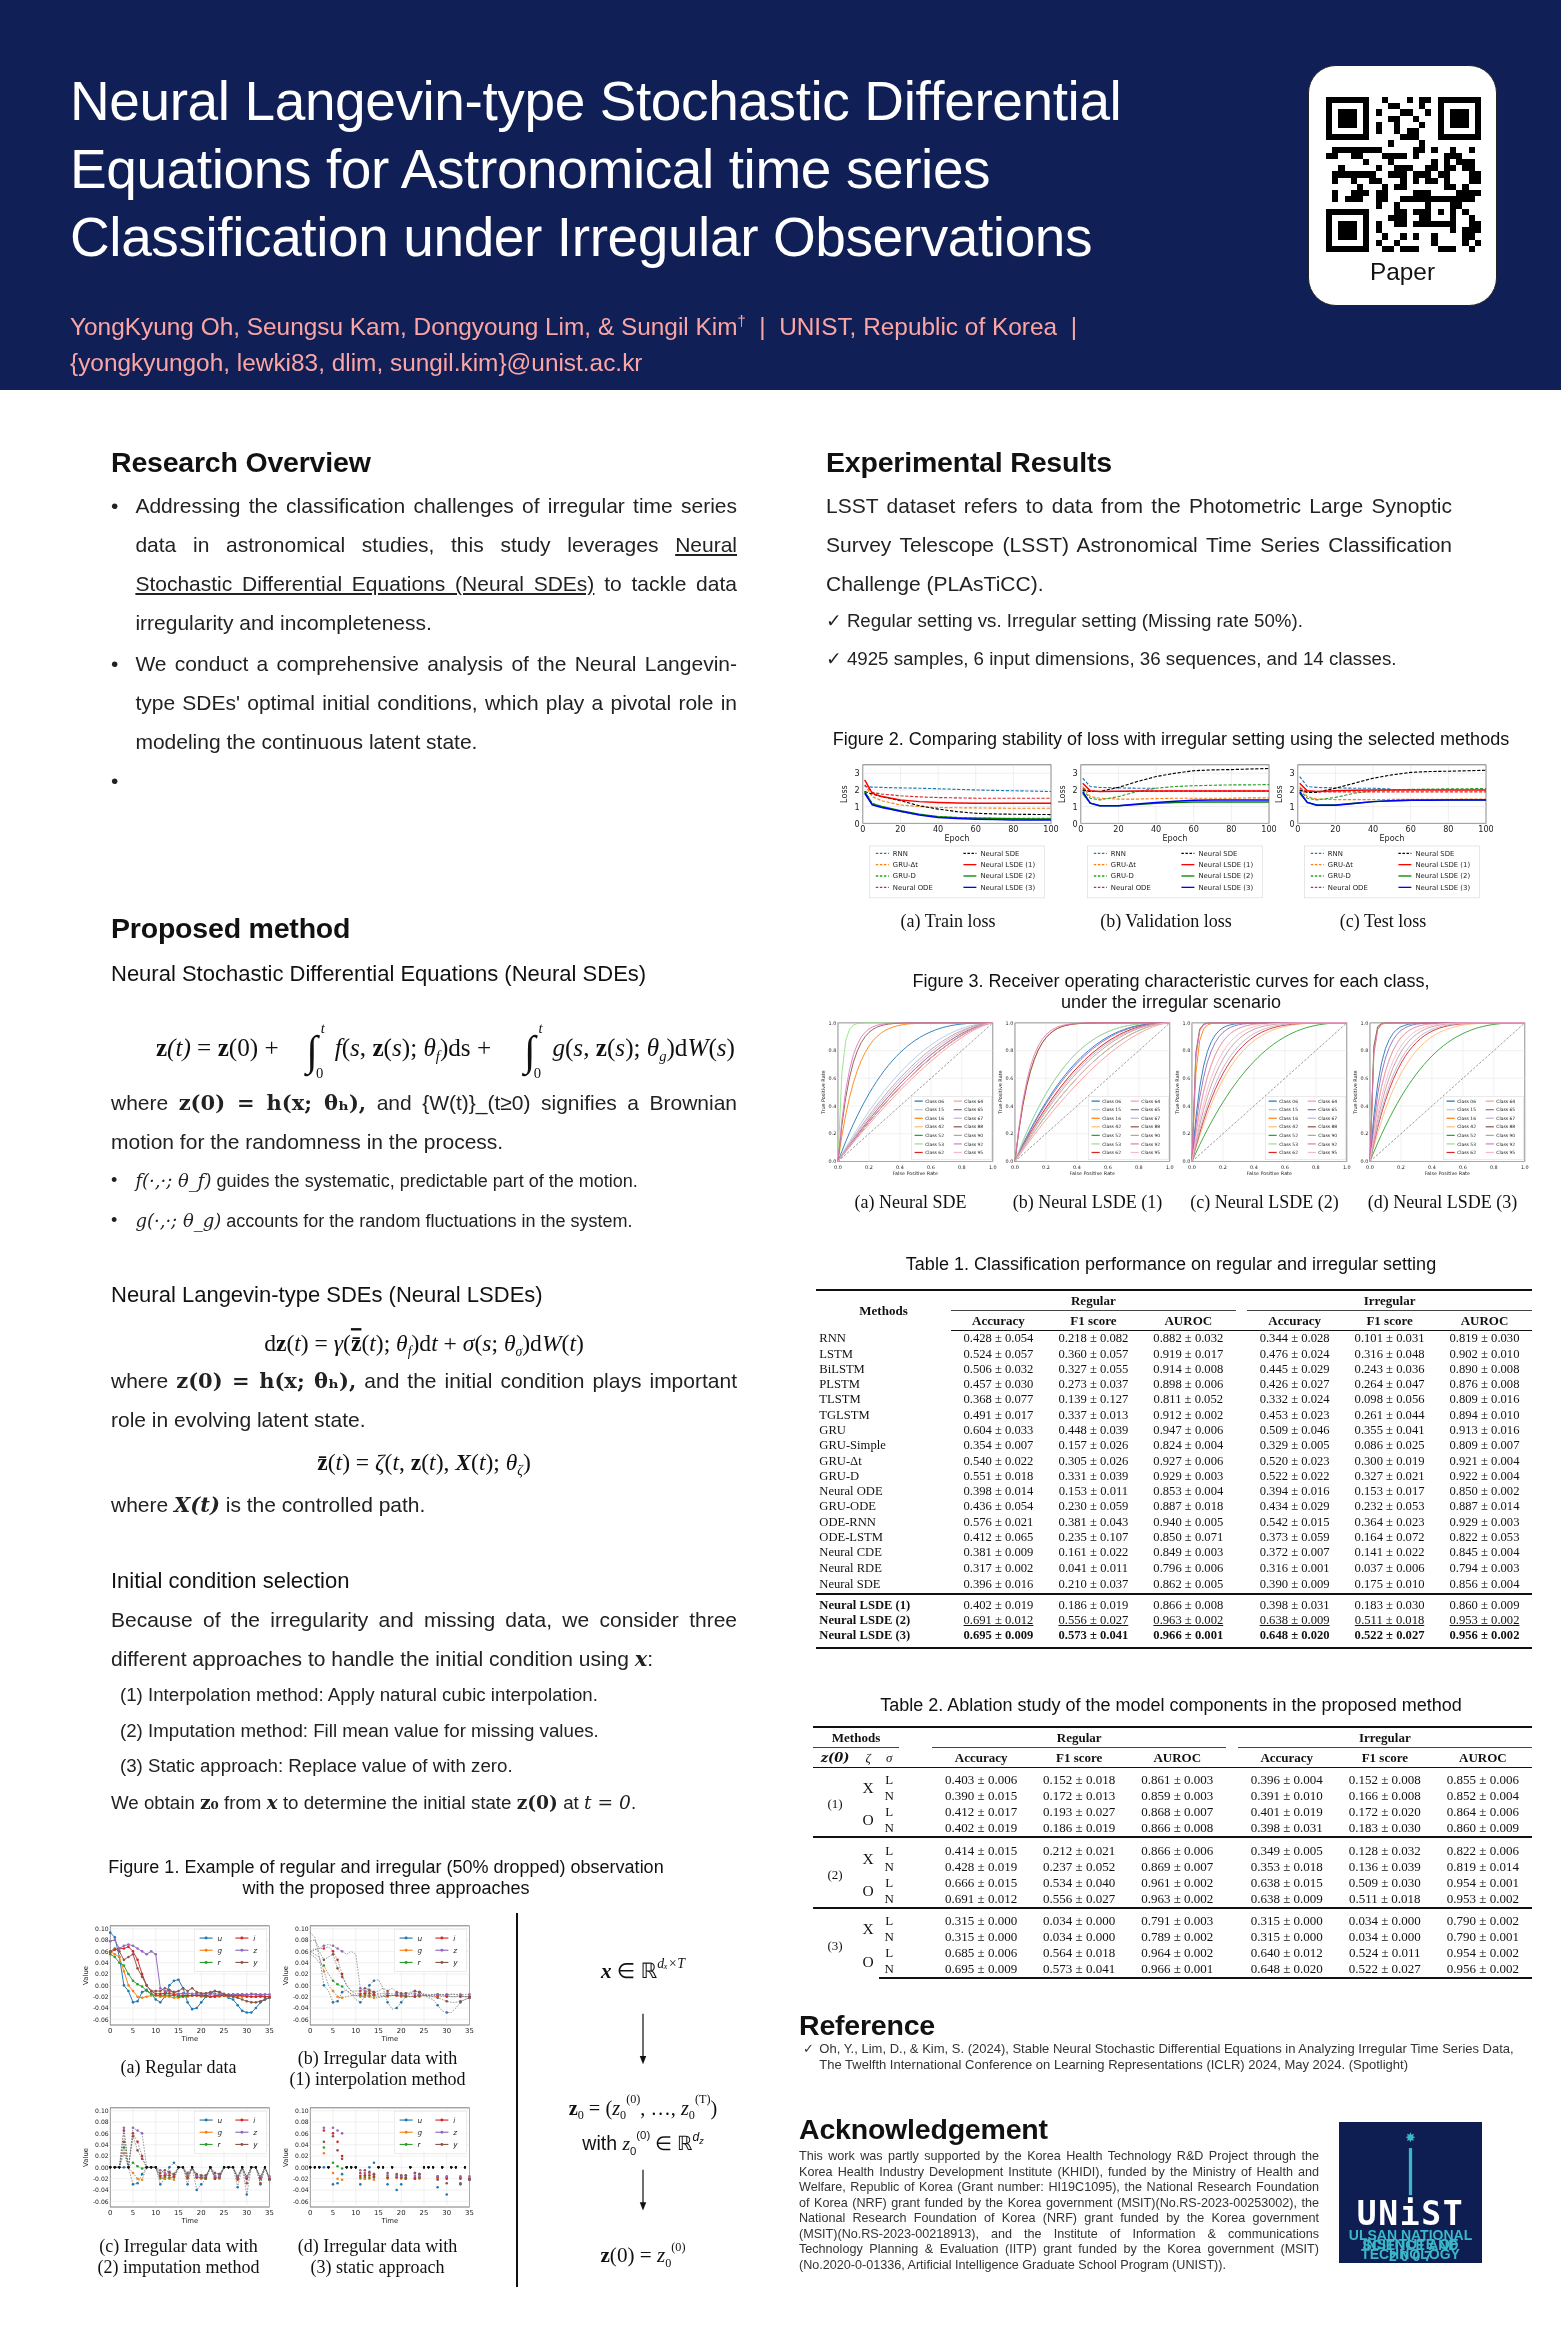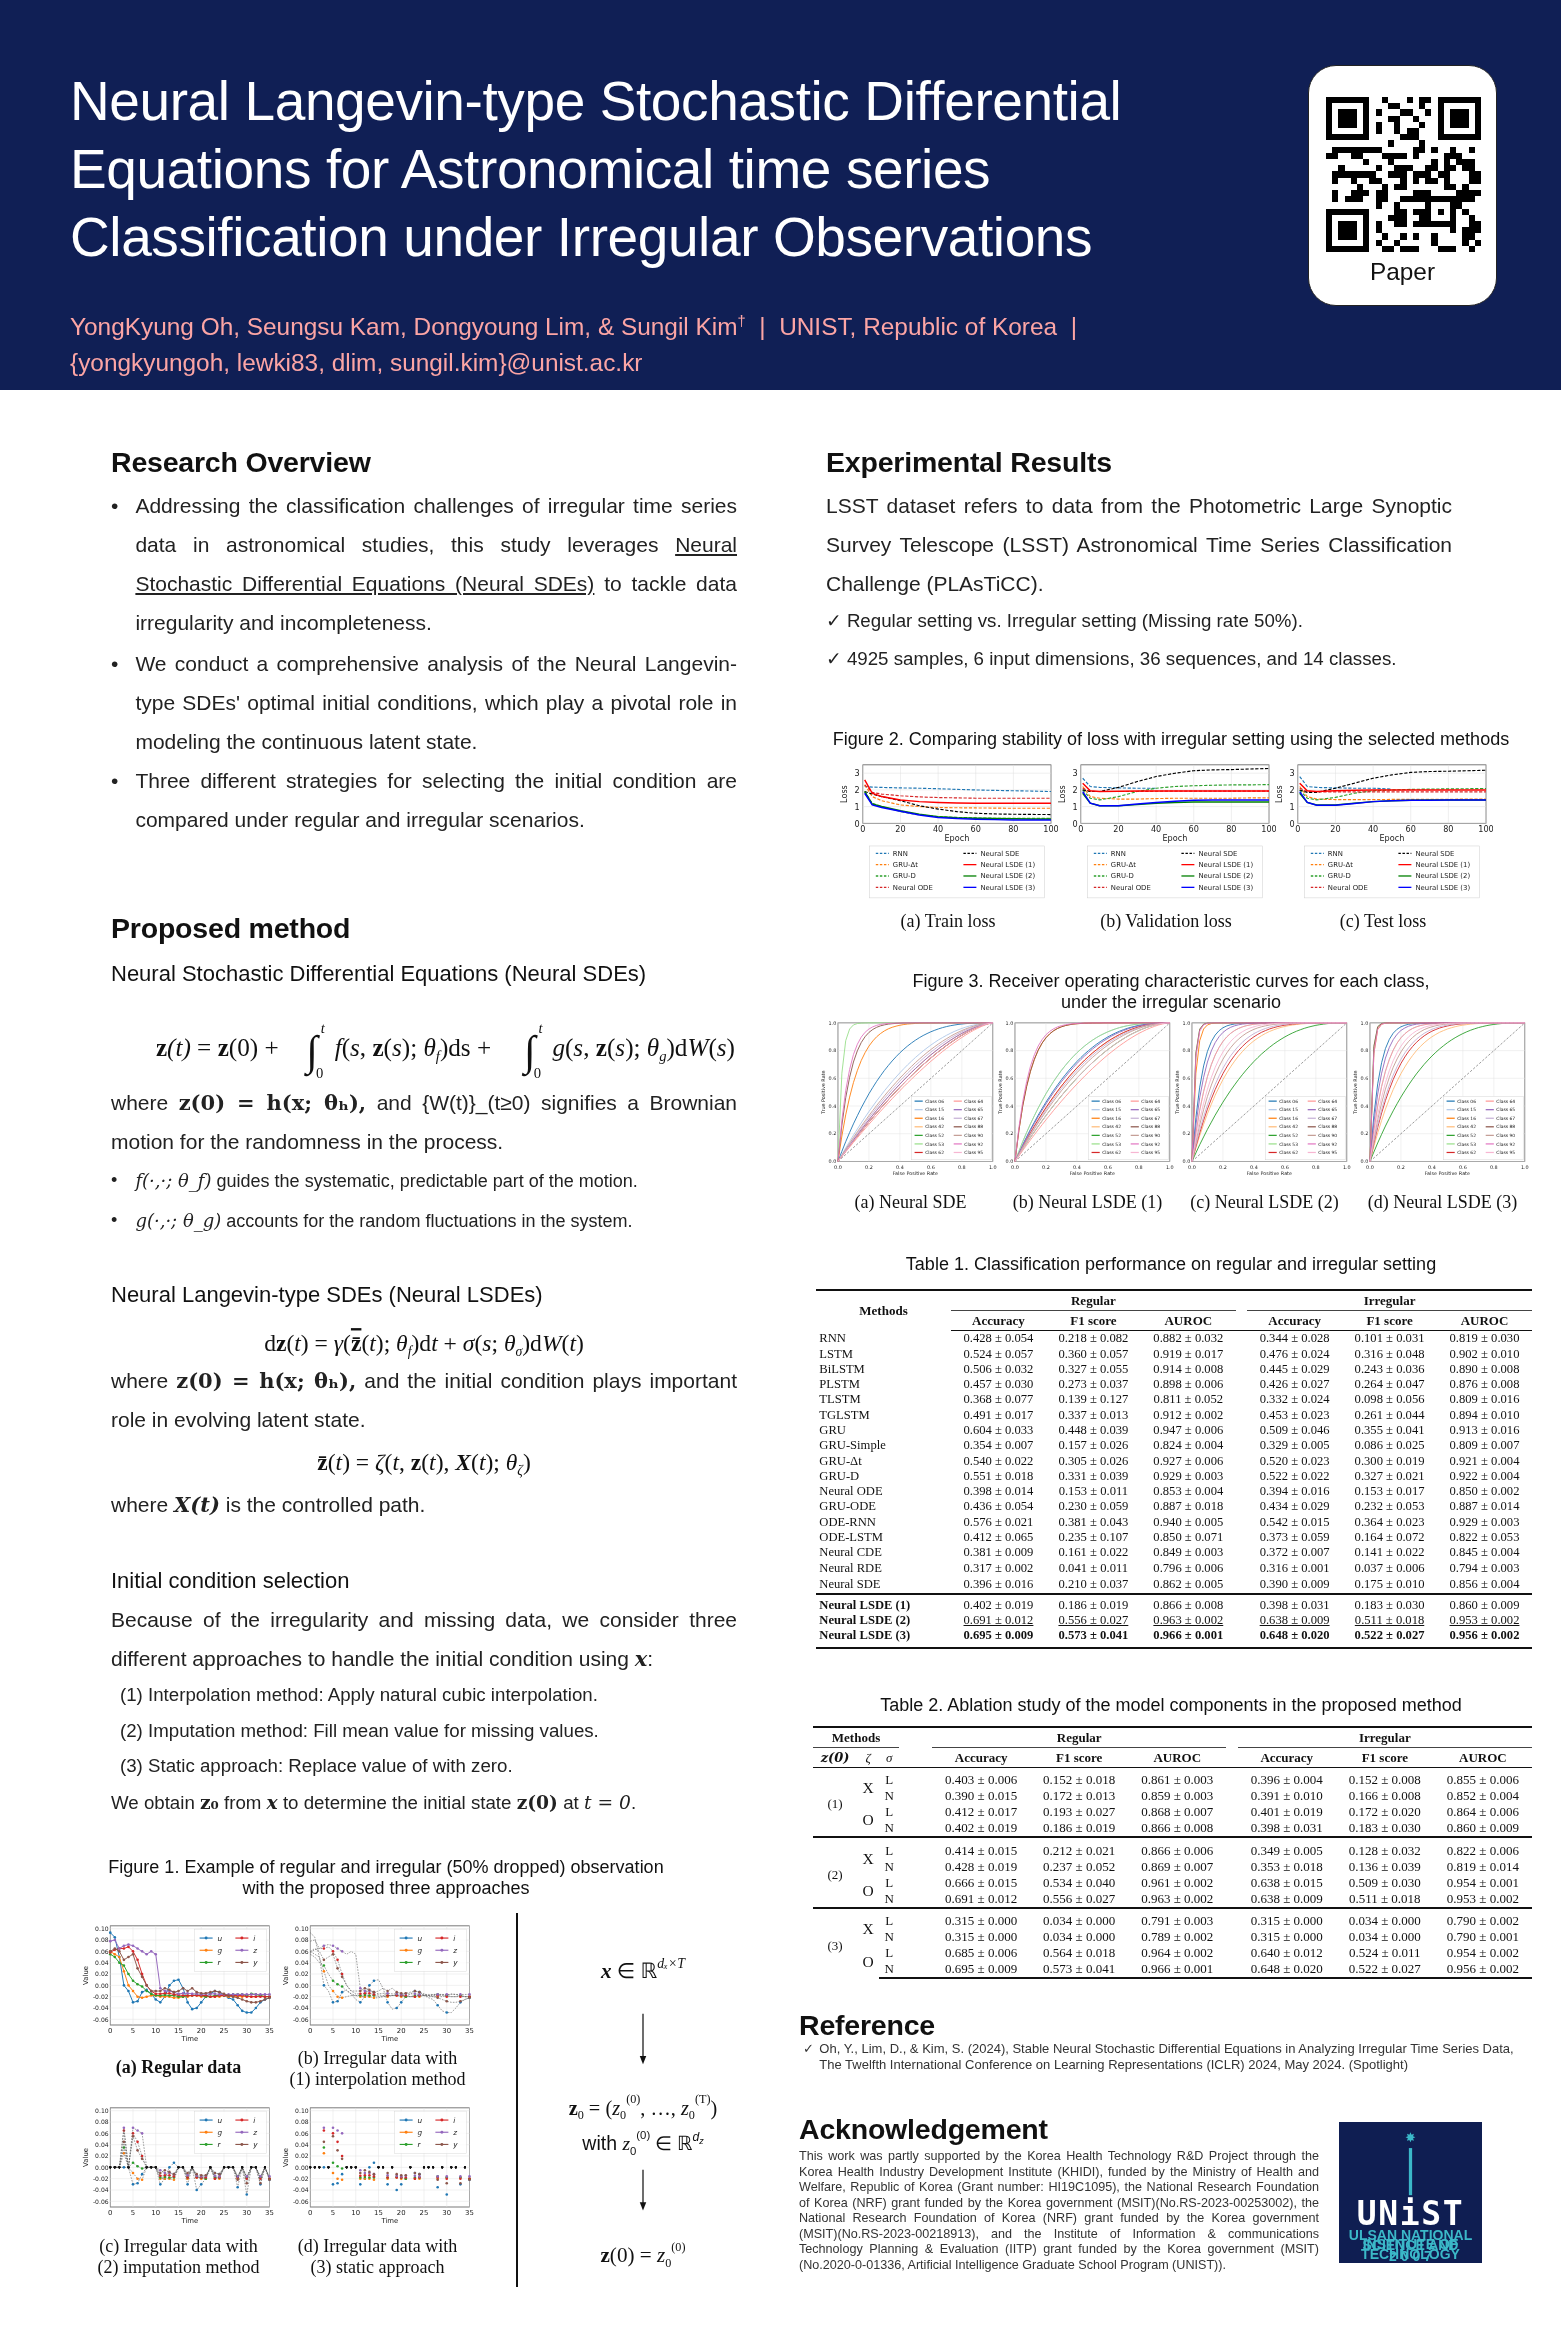--- a/index.html
+++ b/index.html
@@ -280,21 +280,21 @@
 
 <div class="h2" style="left:111px; top:446px;">Research Overview</div>
 
 <div class="bul" style="left:111px; top:486px; width:626px;">
   <span class="dot">•</span><span>Addressing the classification challenges of irregular time series data in astronomical studies, this study leverages </span><span class="u">Neural Stochastic Differential Equations (Neural SDEs)</span><span> to tackle data irregularity and incompleteness.</span>
 </div>
 <div class="bul" style="left:111px; top:644px; width:626px;">
   <span class="dot">•</span><span>We conduct a comprehensive analysis of the Neural Langevin-type SDEs' optimal initial conditions, which play a pivotal role in modeling the continuous latent state.</span>
 </div>
 <div class="bul" style="left:111px; top:761px; width:626px;">
-  <span class="dot">•</span><span>Three different strategies for selecting the initial condition are compared under regular and irregular scenarios.</span>
+  <span class="dot">•</span>
 </div>
 
 <div class="h2" style="left:111px; top:912px;">Proposed method</div>
 <div class="h3" style="left:111px; top:961px;">Neural Stochastic Differential Equations (Neural SDEs)</div>
 
 <div class="eq" style="left:111px; top:1015px; width:626px;">
   <svg width="626" height="65" viewBox="0 0 770 80" style="font-size:30px">
     <text x="55" y="50" font-family="Liberation Serif, serif" font-size="31" fill="#111"><tspan font-weight="bold">z</tspan><tspan font-style="italic">(t)</tspan> = <tspan font-weight="bold">z</tspan>(0) + </text>
     <text x="240" y="62" font-family="Liberation Serif, serif" font-size="52" fill="#111">∫</text>
     <text x="258" y="22" font-family="Liberation Serif, serif" font-size="18" font-style="italic" fill="#111">t</text>
@@ -1359,21 +1359,21 @@
       <text x="212" y="24" font-size="9" font-family="DejaVu Sans, sans-serif" fill="#222" text-anchor="start" font-style="italic">i</text>
       <line x1="190" y1="36" x2="206" y2="36" stroke="#9467bd" stroke-width="1.4"></line>
       <circle cx="198" cy="36" r="1.8" fill="#9467bd"></circle>
       <text x="212" y="39" font-size="9" font-family="DejaVu Sans, sans-serif" fill="#222" text-anchor="start" font-style="italic">z</text>
       <line x1="190" y1="51" x2="206" y2="51" stroke="#8c564b" stroke-width="1.4"></line>
       <circle cx="198" cy="51" r="1.8" fill="#8c564b"></circle>
       <text x="212" y="54" font-size="9" font-family="DejaVu Sans, sans-serif" fill="#222" text-anchor="start" font-style="italic">y</text>
     </g>
   </svg>
 
-<div class="cap" style="left:81px; top:2057px; width:195px;font-weight:bold;">
+<div class="cap" style="left:81px; top:2057px; width:195px;">
     <div>(a) Regular data</div>
   </div>
 <div class="cap" style="left:272px; top:2048px; width:211px;">
     <div>(b) Irregular data with</div>
     <div>(1) interpolation method</div>
   </div>
 <div class="cap" style="left:73px; top:2236px; width:211px;">
     <div>(c) Irregular data with</div>
     <div>(2) imputation method</div>
   </div>

